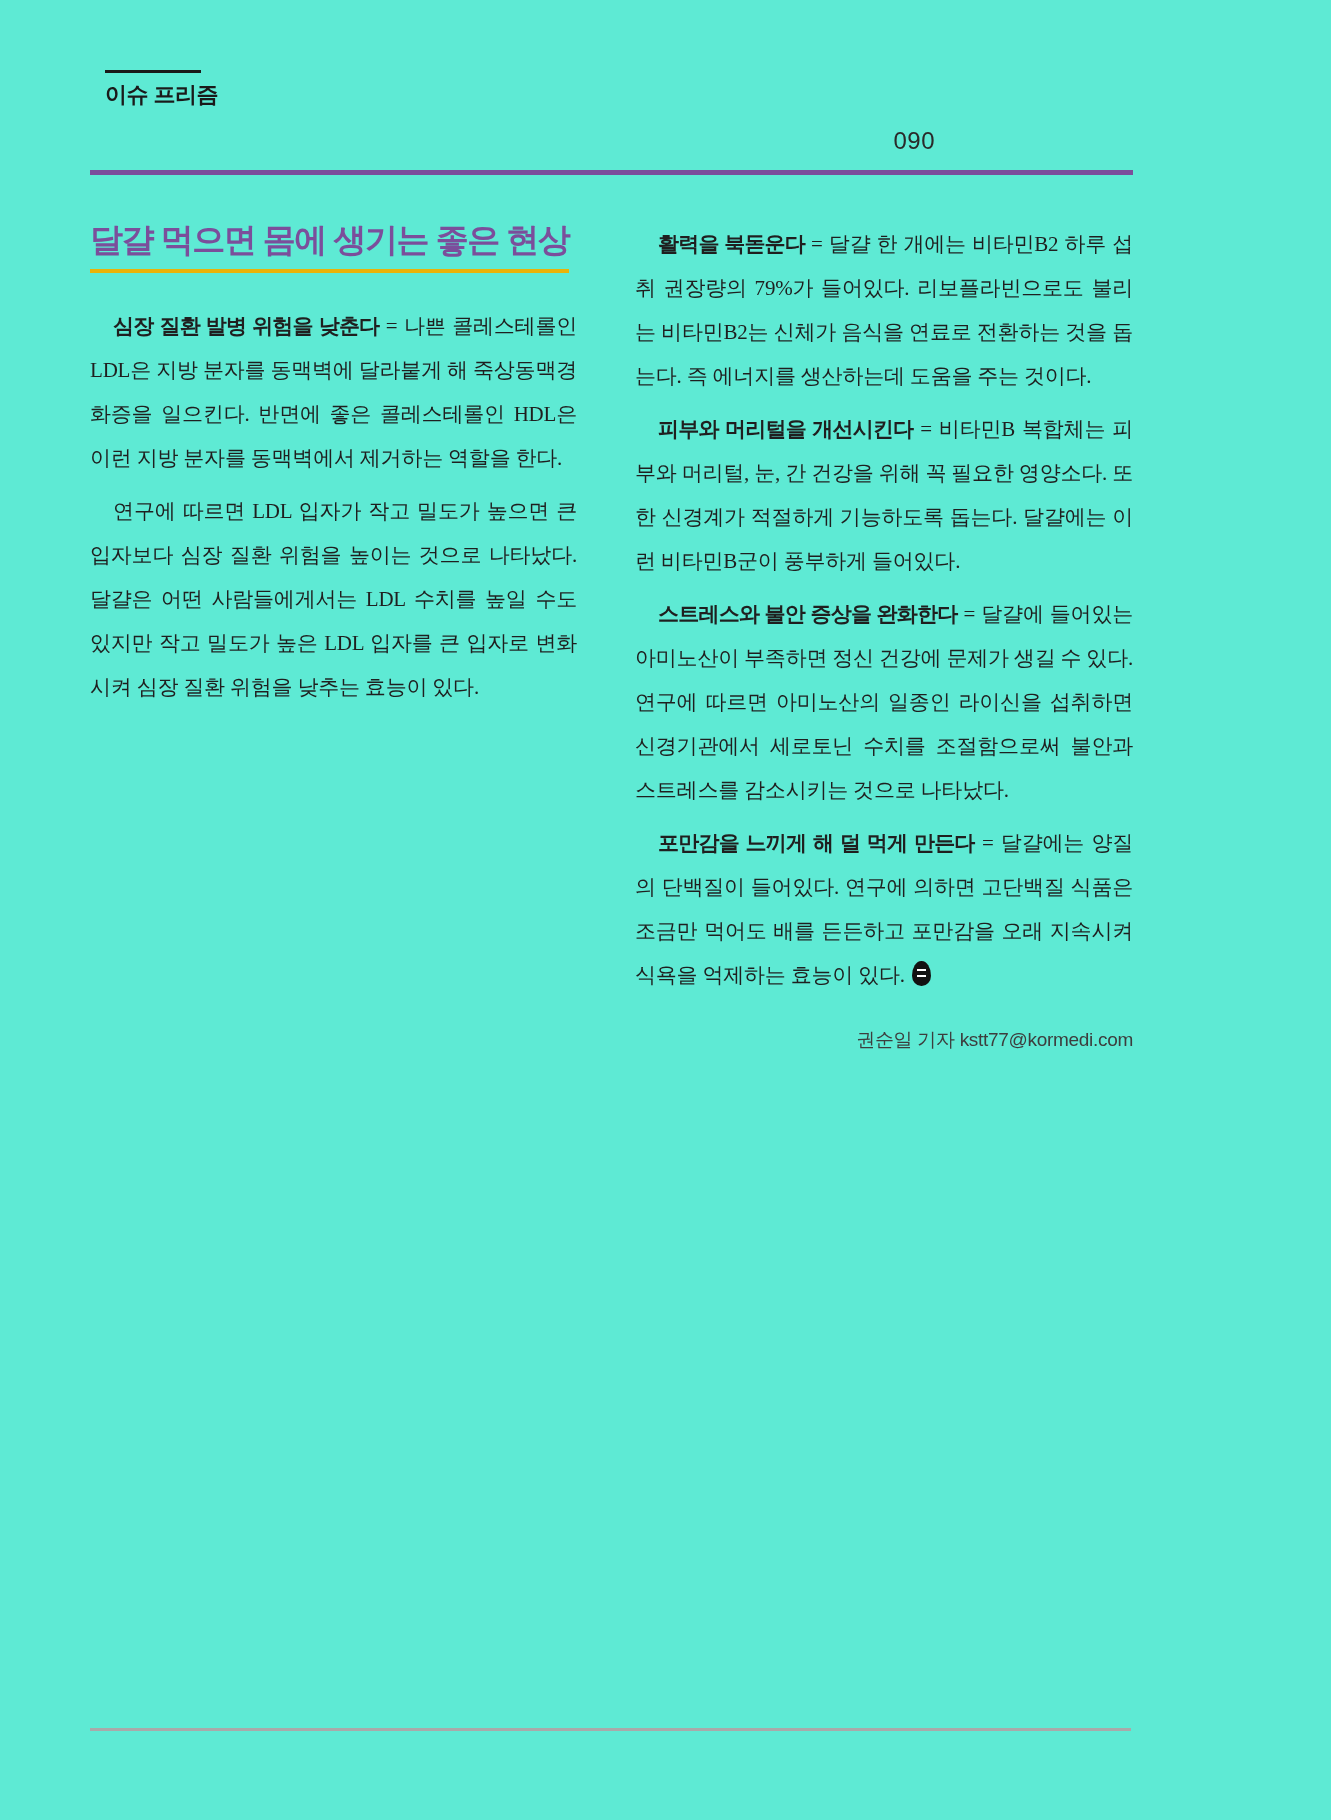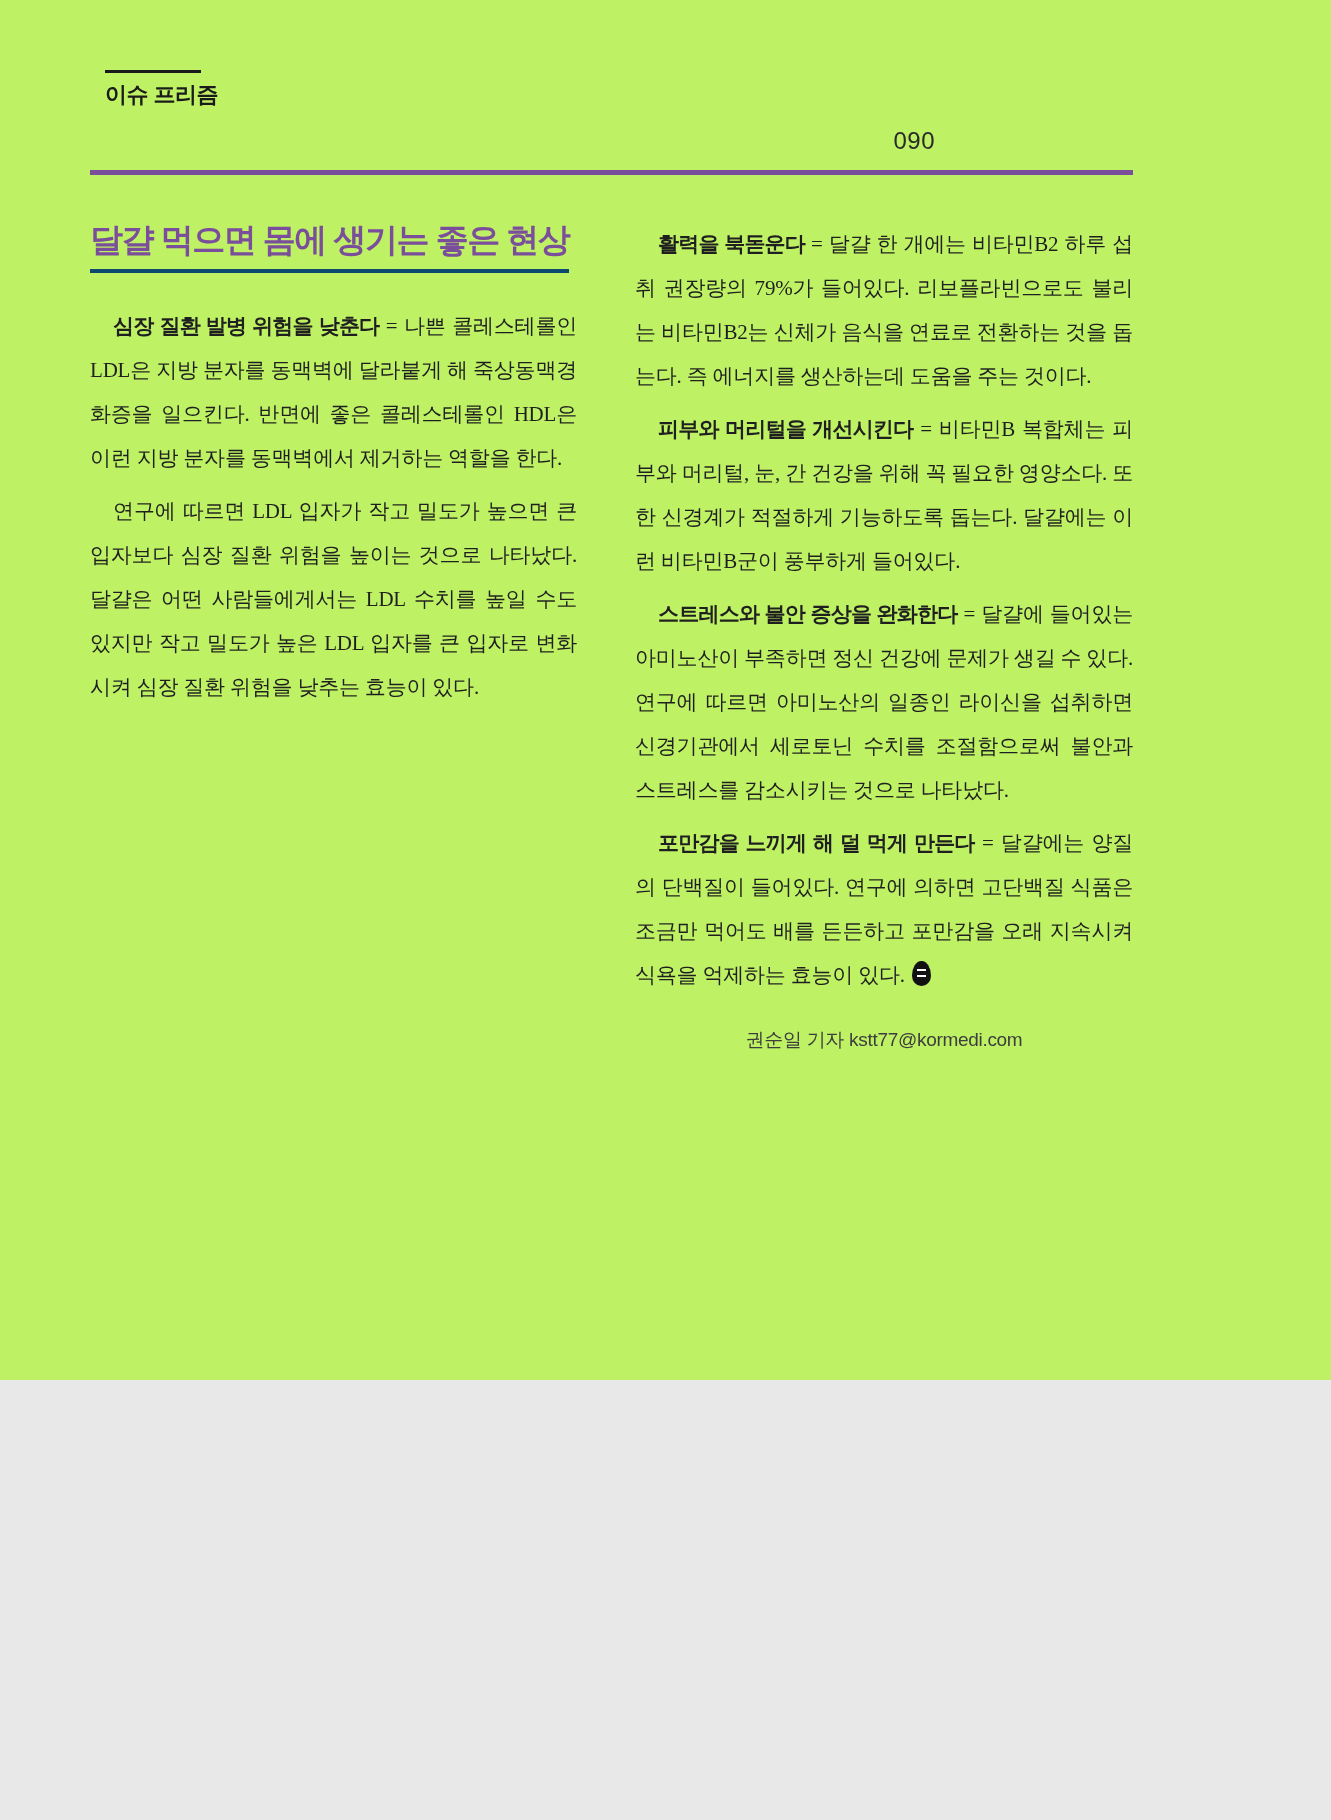--- a/index.html
+++ b/index.html
@@ -1,17 +1,17 @@
 <!DOCTYPE html>
 <html><head>
 <meta charset="utf-8">
 <style>
   html,body{margin:0;padding:0;background:#e8e8e8;}
   .page{
-    width:1331px;height:1380px;position:relative;background:#bef264;
+    width:1331px;height:1820px;position:relative;background:#5eead4;
     margin:0 auto;overflow:hidden;
     font-family:"Liberation Serif","DejaVu Serif",serif;color:#1f1f1f;
   }
   .content{margin:0 198px 0 90px;position:relative;}
   
   .kicker-wrap{padding-top:70px;margin-left:15px;}
   .kicker-rule{width:96px;height:3px;background:#1a1a1a;margin-bottom:9px;}
   .kicker{
     font-family:"Liberation Sans","DejaVu Sans",sans-serif;
     font-size:22px;font-weight:700;letter-spacing:-0.5px;color:#1a1a1a;line-height:26px;
@@ -24,21 +24,21 @@
   .top-rule{height:5px;background:#7b4e9b;margin-top:62px;}
   
   .columns{display:flex;gap:58px;margin-top:46px;align-items:flex-start;}
   .col{text-align:justify;}
   .col-left{width:487px;}
   .col-right{width:498px;padding-top:1px;}
   .article-heading{
     display:inline-block;margin:0 0 22px 0;
     font-family:"Liberation Sans","DejaVu Sans",sans-serif;
     font-size:33px;font-weight:800;letter-spacing:-1.5px;line-height:1.15;
-    color:#7b4e9b;border-bottom:4px solid #0c4a6e;padding-bottom:10px;
+    color:#7b4e9b;border-bottom:4px solid #eab308;padding-bottom:10px;
   }
   .para{
     margin:9px 0;font-size:21px;line-height:44px;letter-spacing:-0.2px;
     text-indent:1.1em;word-break:break-all;
   }
   .para:first-child{margin-top:0;}
   .para .lead{
     font-family:Liberation Serif, serif;
     font-weight:700;letter-spacing:-0.8px;
   }
@@ -47,21 +47,21 @@
     display:inline-block;width:19px;height:25px;background:#121212;
     border-radius:50% 50% 50% 50% / 60% 60% 42% 42%;
     vertical-align:-4px;margin-left:7px;position:relative;
   }
   .egg::after{
     content:"";position:absolute;left:5px;top:8px;width:9px;height:2px;background:#ffffff;
     box-shadow:0 6px 0 #ffffff;
   }
   
   .byline{
-    margin-top:30px;text-align:center;
+    margin-top:30px;text-align:right;
     font-family:"Liberation Sans","DejaVu Sans",sans-serif;
     font-size:19px;color:#3d3d3d;letter-spacing:-0.3px;
   }
   .bottom-rule{
     position:absolute;left:90px;right:200px;top:1728px;height:3px;background:#a9a9a9;
   }
 </style>
 </head>
 <body>
 

